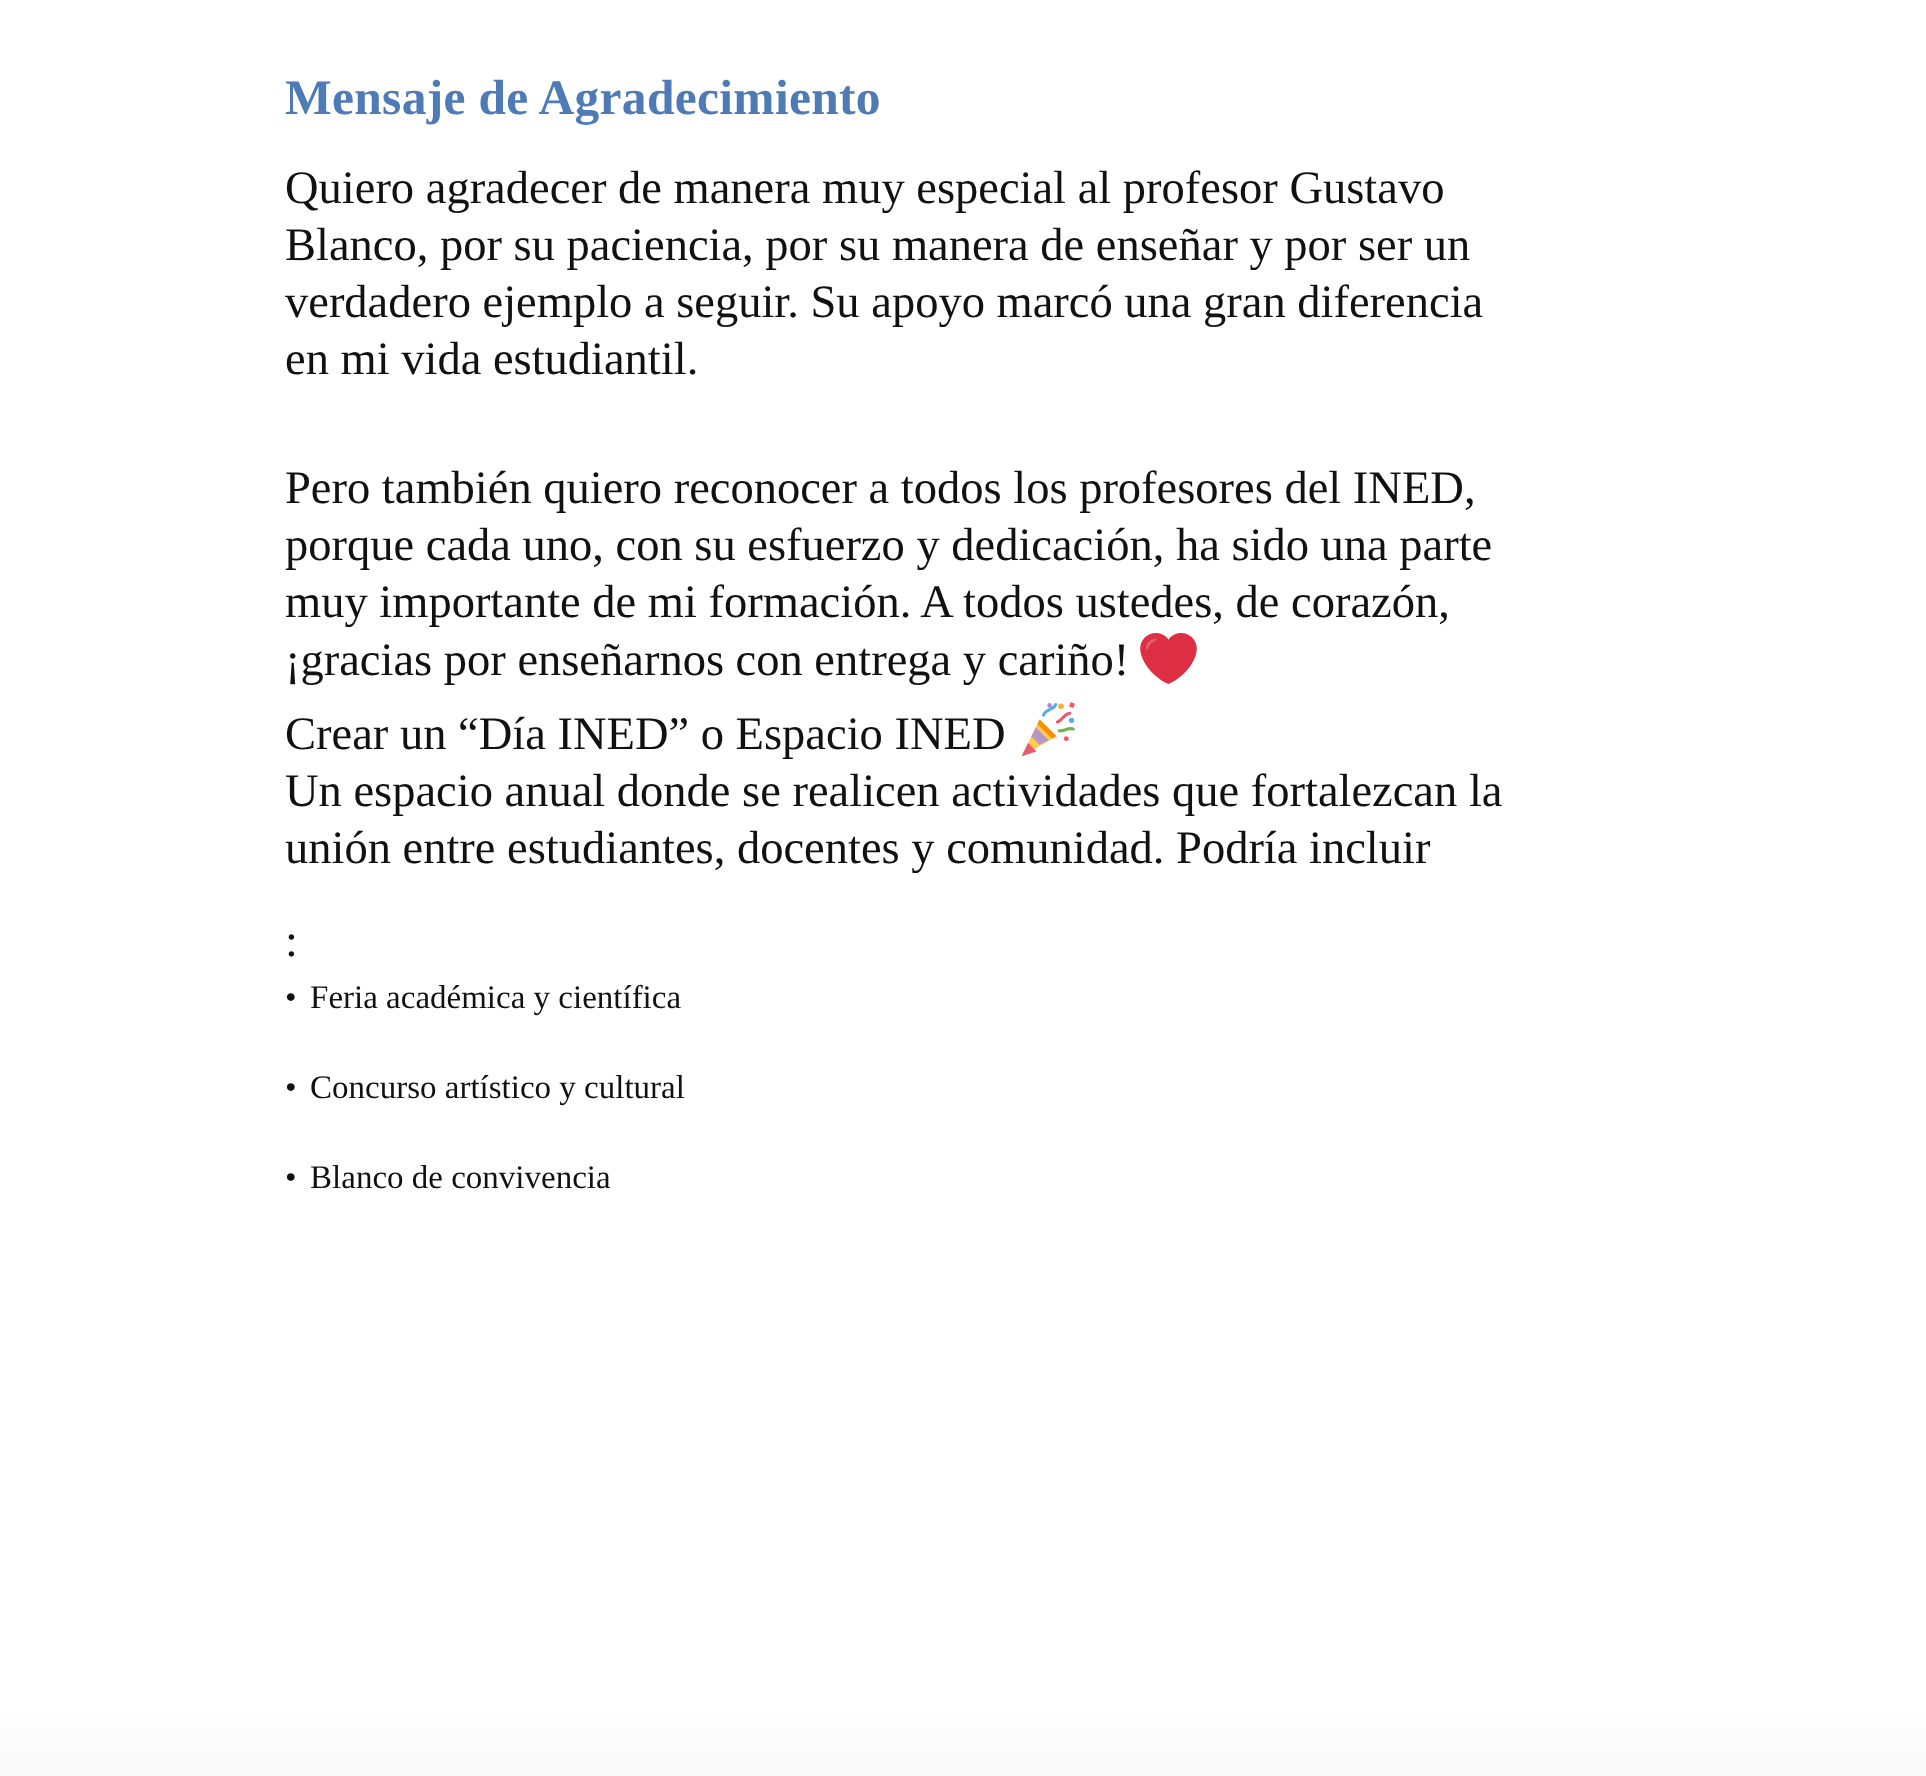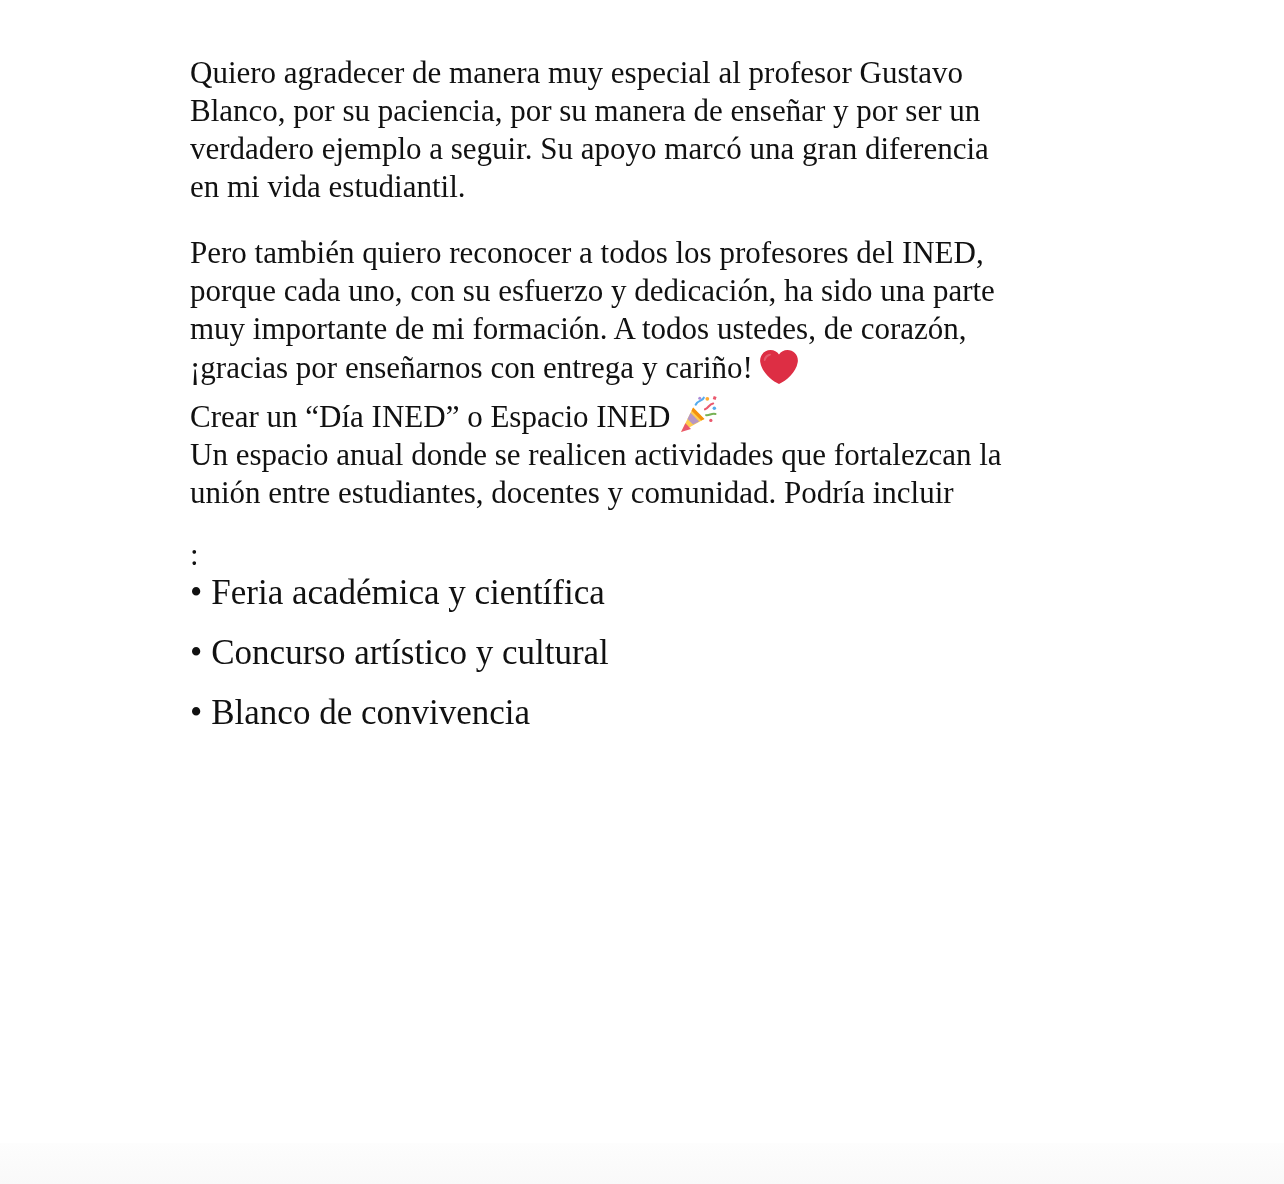--- a/index.html
+++ b/index.html
@@ -35,30 +35,30 @@
     font-weight: bold;
     color: var(--color-heading);
     letter-spacing: 0.2px;
   }
   .para {
     margin: 0;
     font-size: 31px;
     line-height: 38px;
   }
   .pre { white-space: pre-line; }
-  .p1 { margin-top: 8px; }
-  .p2 { margin-top: 28px; }
+  .p1 { margin-top: 20px; }
+  .p2 { margin-top: 48px; }
   .h2 { margin-top: 94px; }
   .crear { margin-top: 6px; }
   .colon-line { margin-top: 24px; }
   .bullet-list {
     list-style: none;
     margin: 0;
     padding: 0;
-    font-size: 35px;
+    font-size: 22px;
     line-height: 38px;
   }
   .bullet-list li { margin: 0 0 22px 0; }
   .bullet-list li:last-child { margin-bottom: 0; }
   .bullet-marker { margin-right: 9px; }
   .emoji {
     display: inline-block;
     vertical-align: -8px;
     margin-left: 6px;
   }
@@ -70,20 +70,21 @@
     top: 1143px;
     height: 41px;
     background: linear-gradient(180deg, #fdfdfd 0%, #f9f9f9 100%);
   }
 </style>
 </head>
 <body>
 
 <div class="content">
 
+  <h1 class="sec-heading">Mensaje de Agradecimiento</h1>
 
   <p class="para p1 pre">Quiero agradecer de manera muy especial al profesor Gustavo
 Blanco, por su paciencia, por su manera de enseñar y por ser un
 verdadero ejemplo a seguir. Su apoyo marcó una gran diferencia
 en mi vida estudiantil.</p>
 
   <p class="para p2"><span class="pre">Pero también quiero reconocer a todos los profesores del INED,
 porque cada uno, con su esfuerzo y dedicación, ha sido una parte
 muy importante de mi formación. A todos ustedes, de corazón,
 ¡gracias por enseñarnos con entrega y cariño!</span><span class="emoji"><svg width="40" height="38" viewBox="0 0 36 36" aria-hidden="true">

